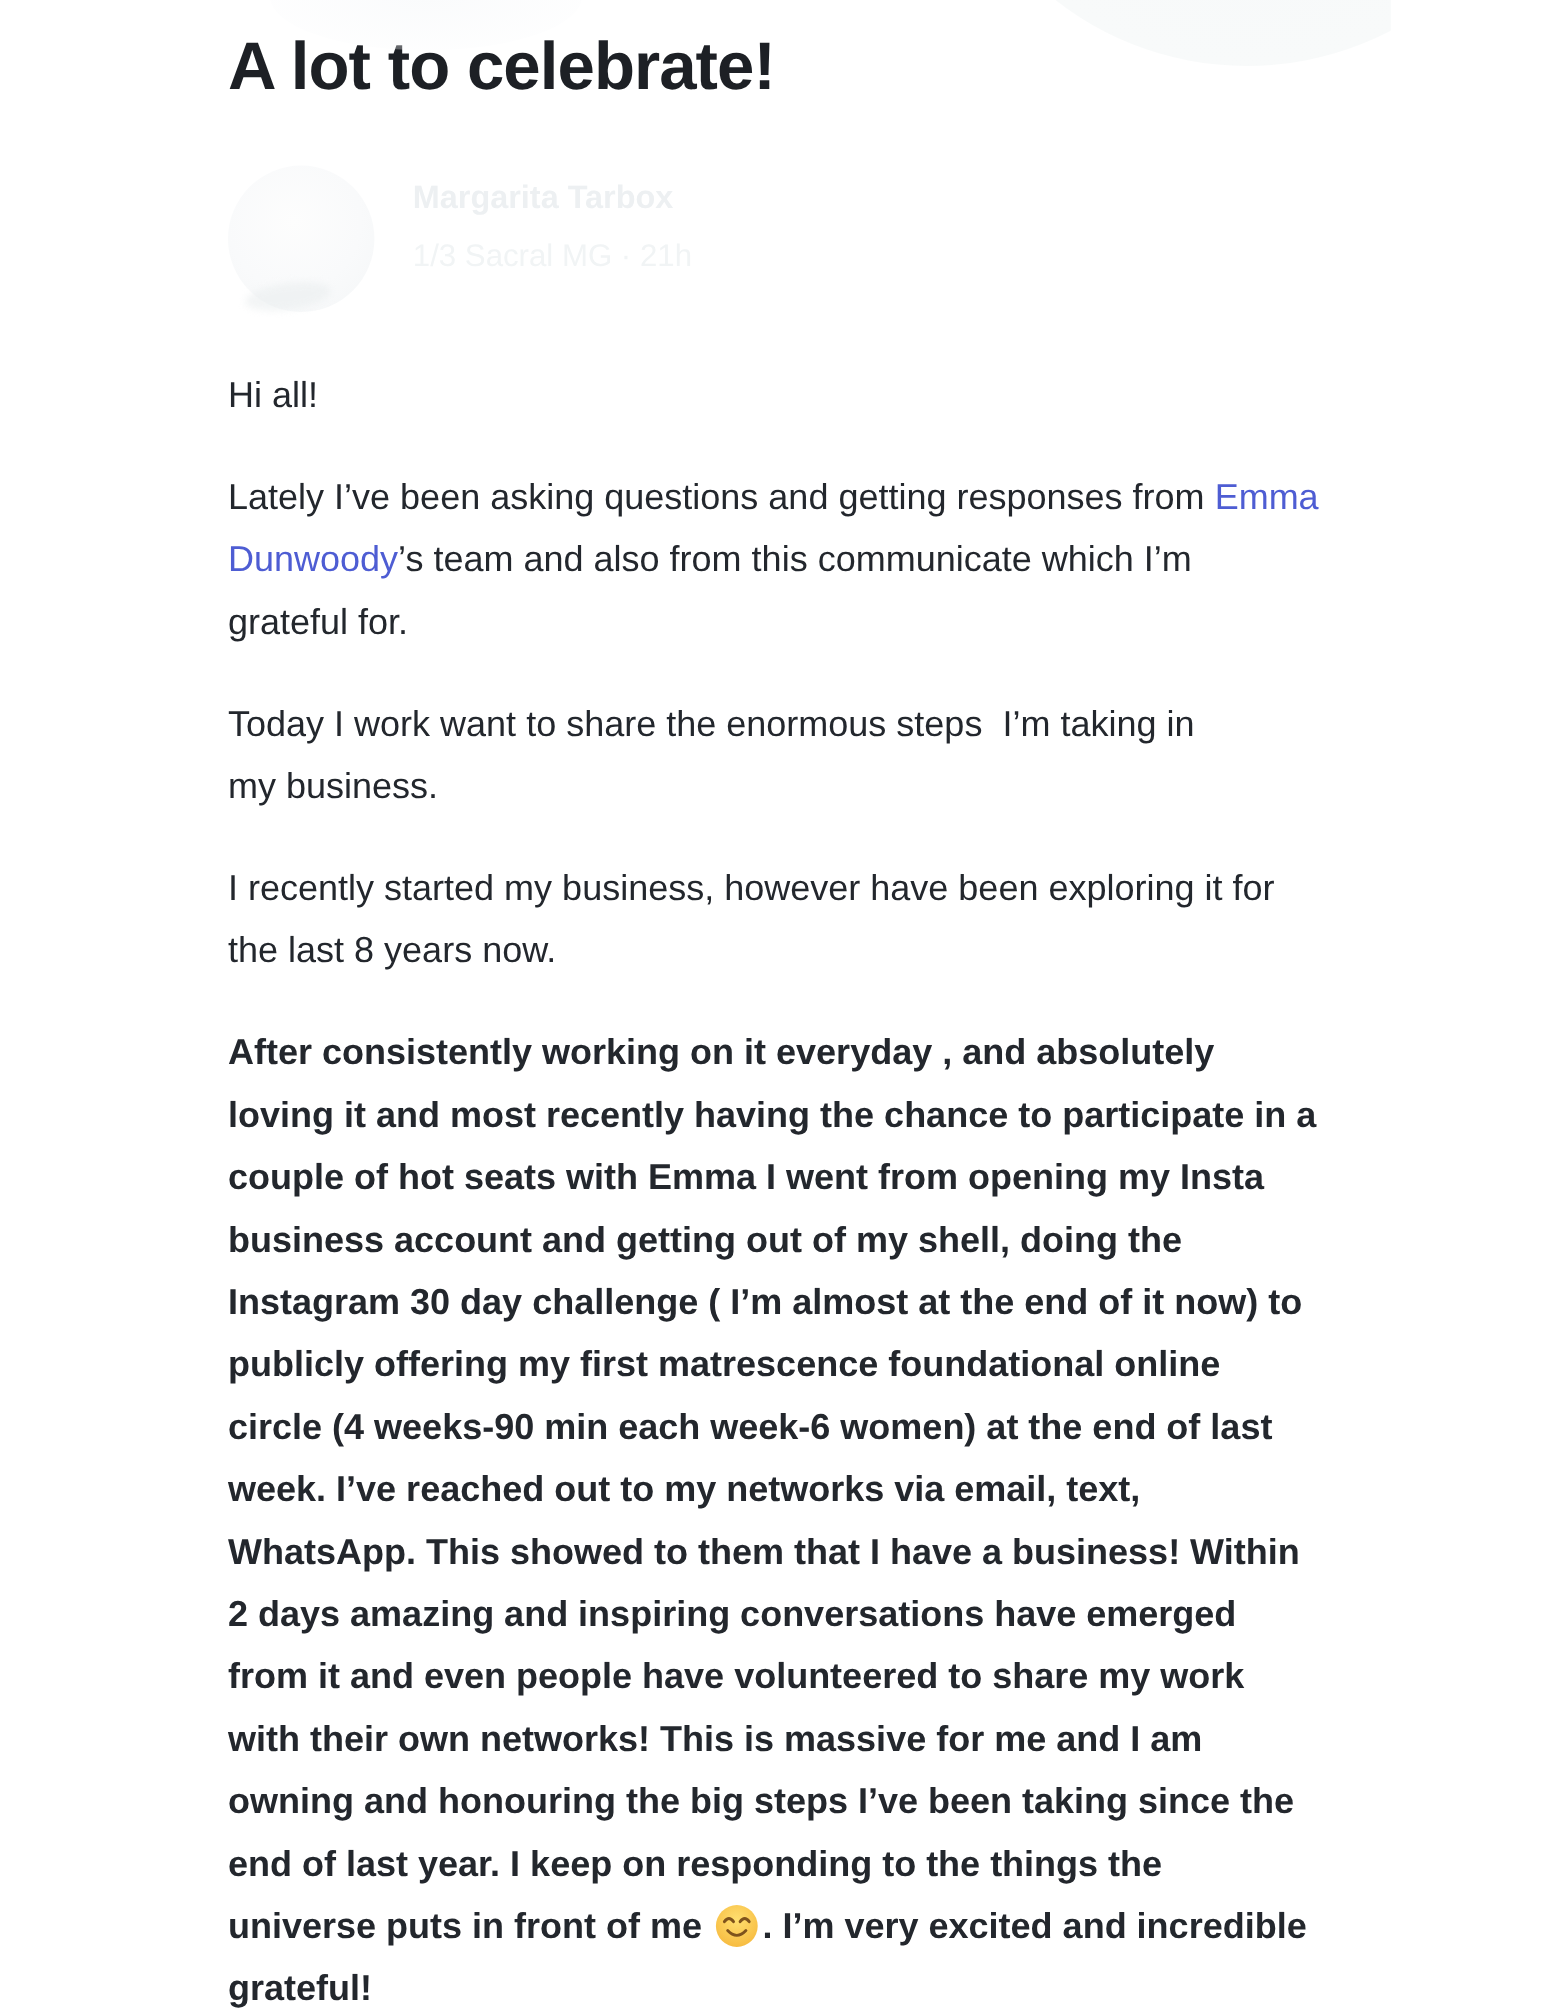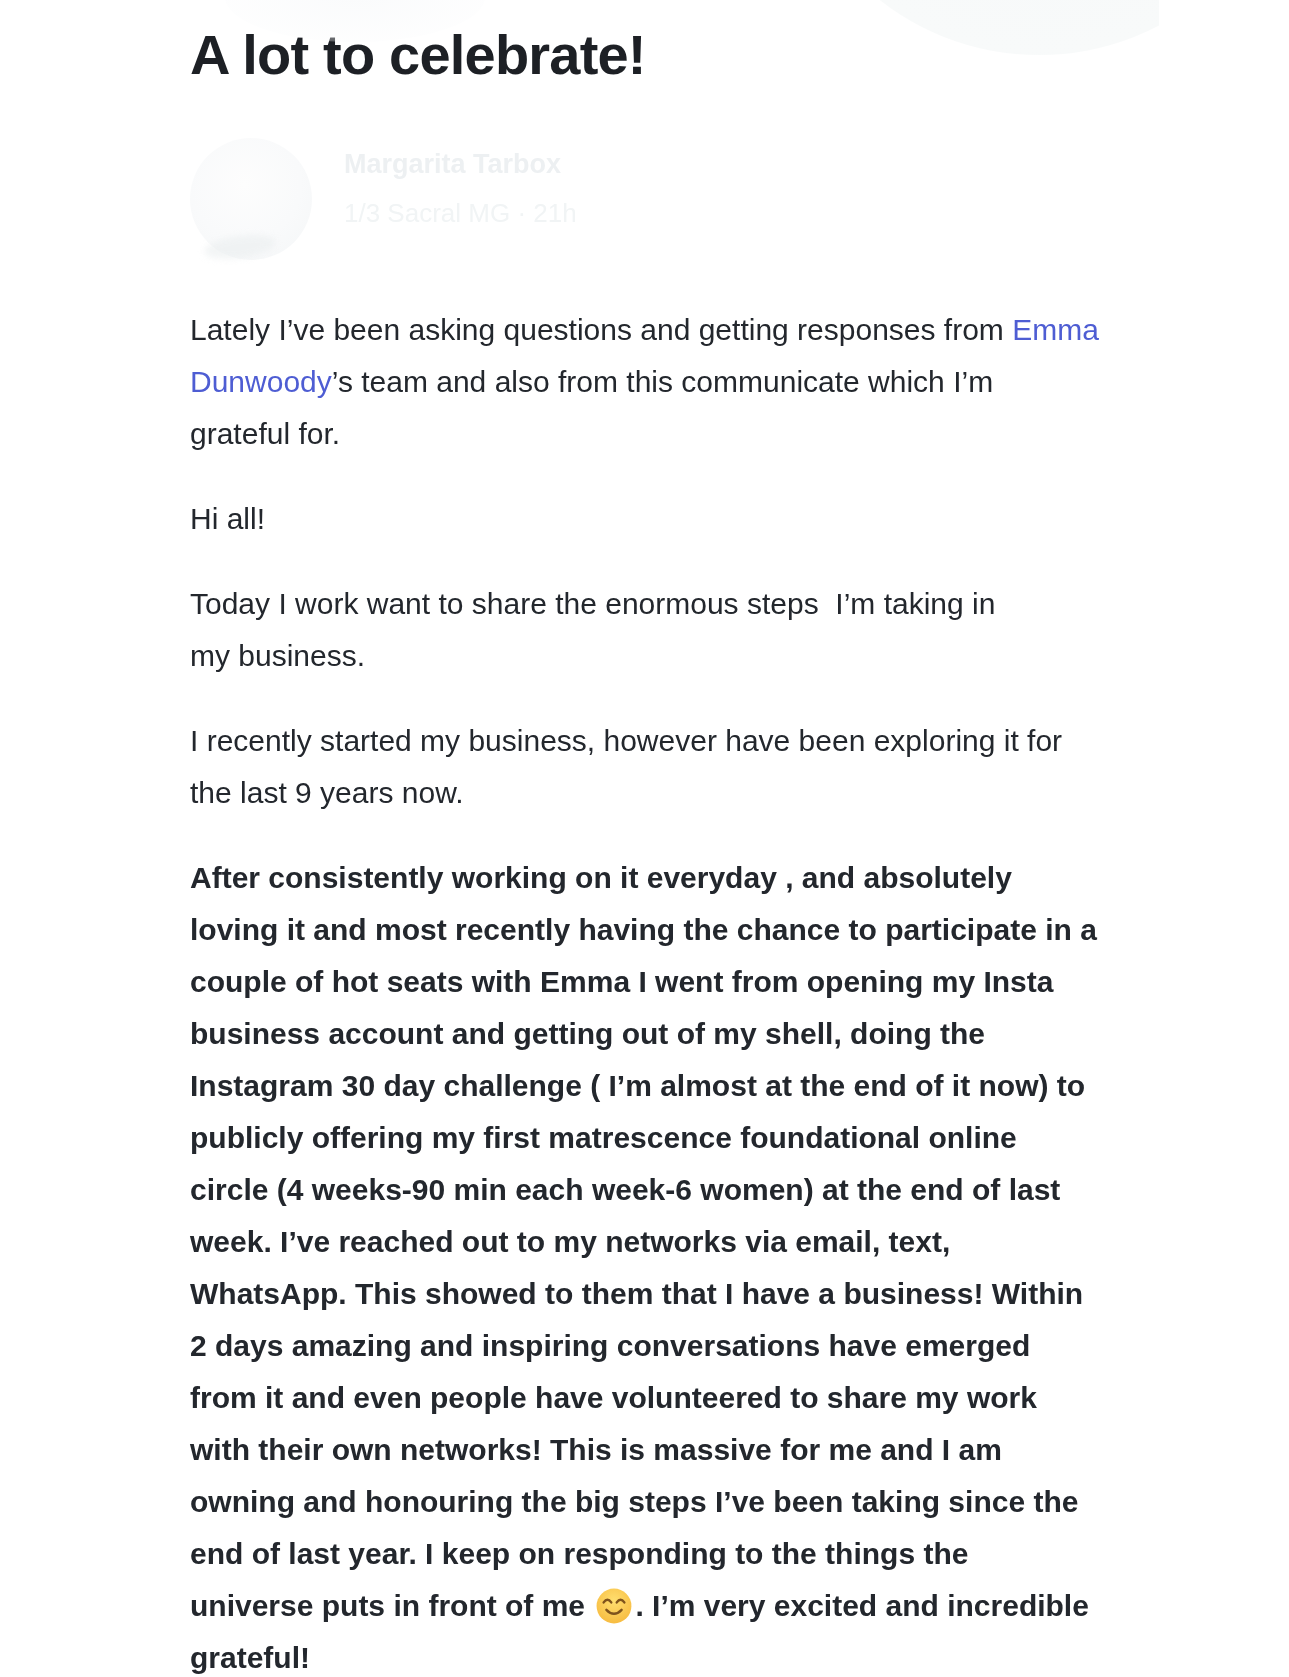--- a/index.html
+++ b/index.html
@@ -136,28 +136,28 @@
       <div class="avatar-smudge"></div>
     </div>
     <div class="author-info">
       <div class="author-name">Margarita Tarbox</div>
       <div class="author-meta">1/3 Sacral MG · 21h</div>
     </div>
   </div>
 
   <div class="post-body">
 
+    <p>Hi all!</p>
+
     <p><span>Lately I’ve been asking questions and getting responses from </span><a class="inline-link" href="#">Emma Dunwoody</a><span>’s team and also from this communicate which I’m grateful for.</span></p>
-
-    <p>Hi all!</p>
 
     <p>Today I work want to share the enormous steps  I’m taking in
 my business.</p>
 
-    <p>I recently started my business, however have been exploring it for the last 9 years now.</p>
+    <p>I recently started my business, however have been exploring it for the last 8 years now.</p>
 
     <p><span>After consistently working on it everyday , and absolutely loving it and most recently having the chance to participate in a couple of hot seats with Emma I went from opening my Insta business account and getting out of my shell, doing the Instagram 30 day challenge ( I’m almost at the end of it now) to publicly offering my first matrescence foundational online circle (4 weeks-90 min each week-6 women) at the end of last week. I’ve reached out to my networks via email, text, WhatsApp. This showed to them that I have a business! Within 2 days amazing and inspiring conversations have emerged from it and even people have volunteered to share my work with their own networks! This is massive for me and I am owning and honouring the big steps I’ve been taking since the end of last year. I keep on responding to the things the universe puts in front of me </span><span class="emoji"><svg viewBox="0 0 36 36" width="38" height="38" aria-hidden="true">
           <defs>
             <radialGradient id="emojiFace" cx="50%" cy="35%" r="72%">
               <stop offset="0%" stop-color="#ffdf70"></stop>
               <stop offset="100%" stop-color="#f6b83c"></stop>
             </radialGradient>
           </defs>
           <circle cx="18" cy="18" r="16.5" fill="url(#emojiFace)"></circle>
           <path d="M8.2 14.6 q 3.6 -5 7.2 0" stroke="#7f531c" stroke-width="2.3" fill="none" stroke-linecap="round"></path>

